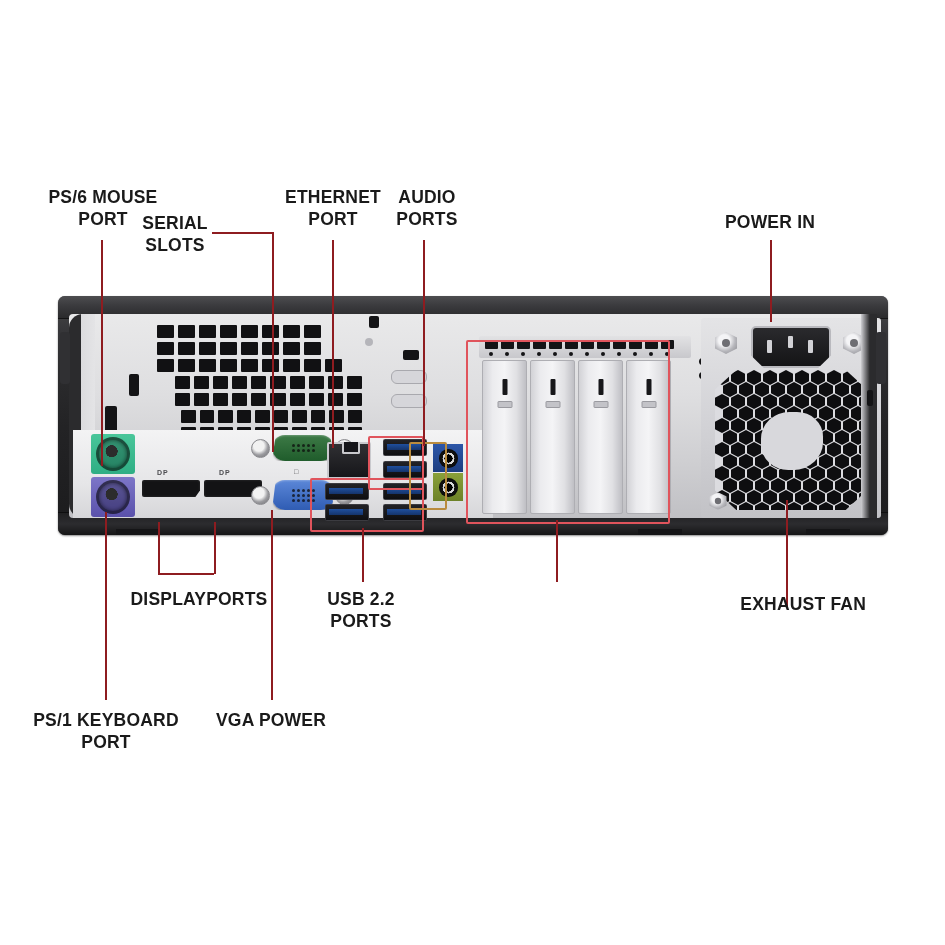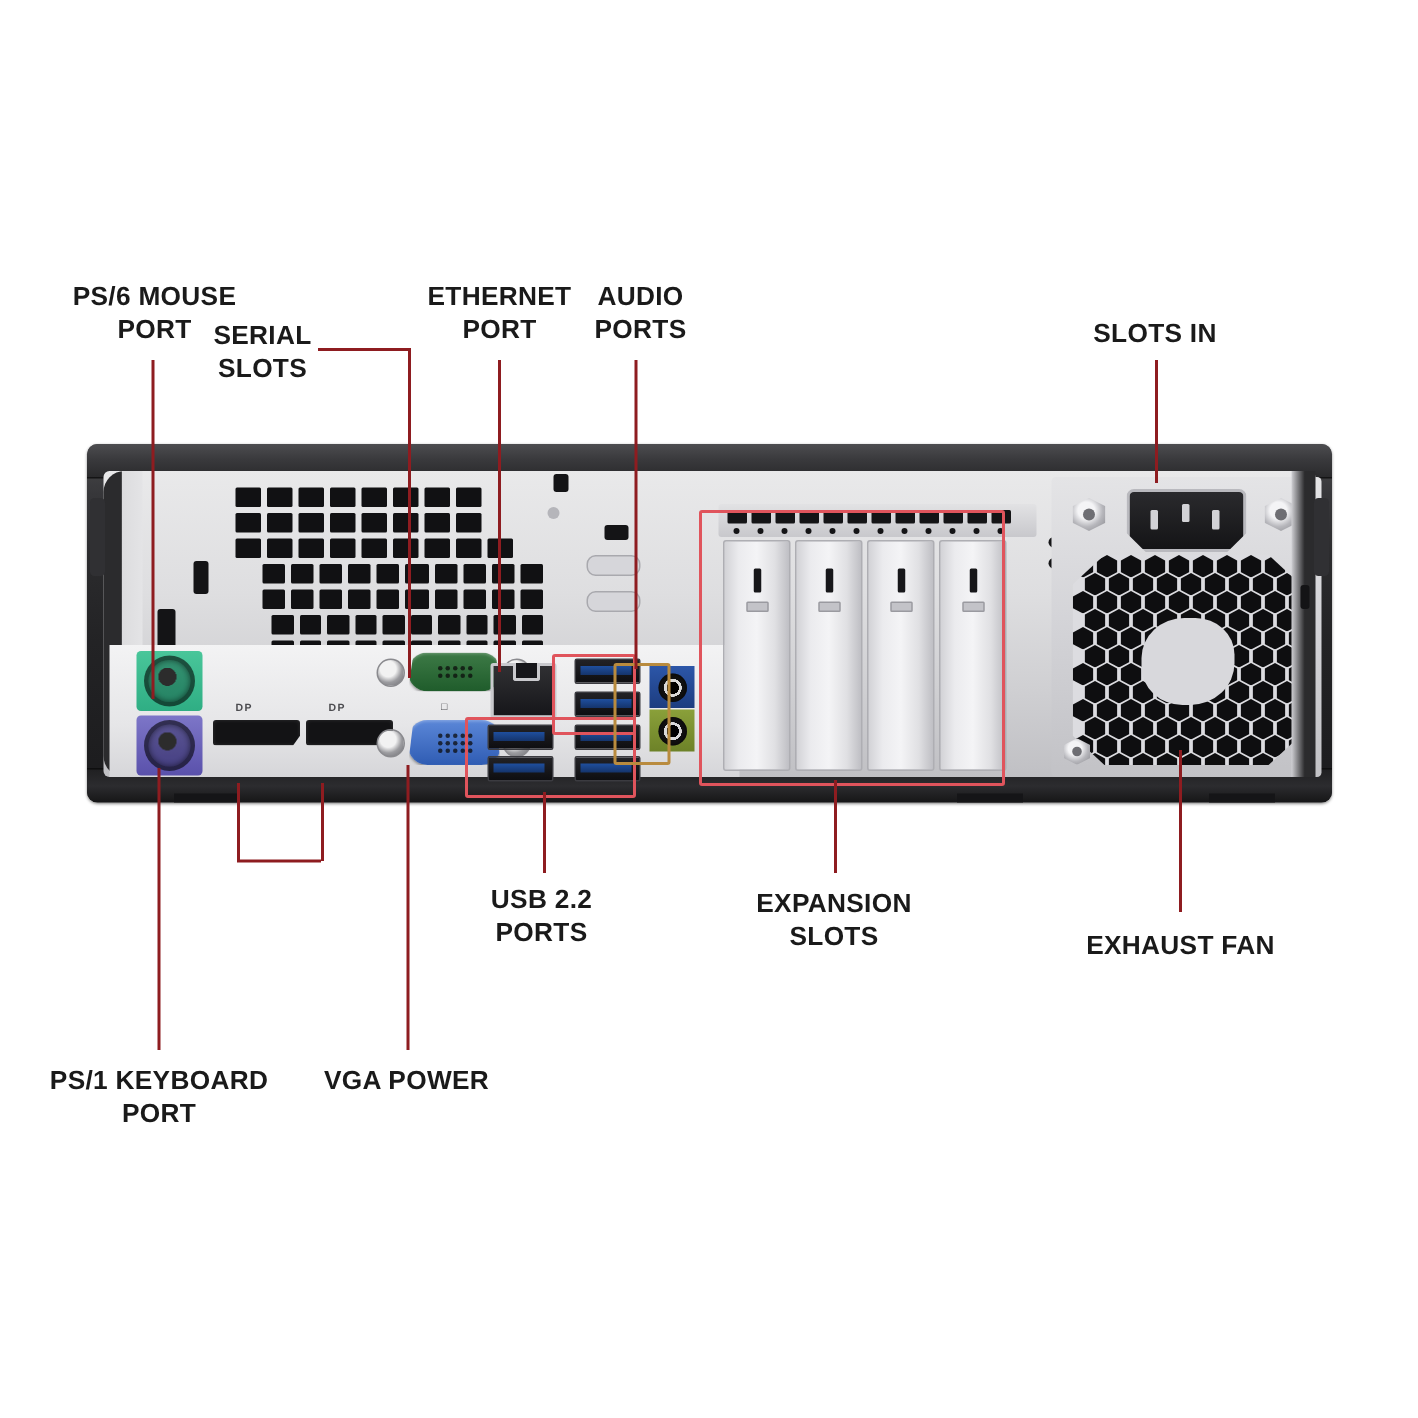--- a/index.html
+++ b/index.html
@@ -658,29 +658,28 @@
 
   <div class="label" style="left:132px;top:212px;width:86px;">SERIAL
 SLOTS</div>
 
   <div class="label" style="left:274px;top:186px;width:118px;">ETHERNET
 PORT</div>
 
   <div class="label" style="left:386px;top:186px;width:82px;">AUDIO
 PORTS</div>
 
-  <div class="label" style="left:700px;top:211px;width:140px;">SLOTS IN</div>
-
+  <div class="label" style="left:700px;top:211px;width:140px;">POWER IN</div>
+
+  <div class="label" style="left:104px;top:588px;width:190px;">DISPLAYPORTS</div>
 
   <div class="label" style="left:310px;top:588px;width:102px;">USB 2.2
 PORTS</div>
 
-  <div class="label" style="left:488px;top:591px;width:136px;">EXPANSION
-SLOTS</div>
-
-  <div class="label" style="left:708px;top:619px;width:158px;">EXHAUST FAN</div>
+
+  <div class="label" style="left:708px;top:593px;width:158px;text-align:right;">EXHAUST FAN</div>
 
   <div class="label" style="left:17px;top:709px;width:178px;">PS/1 KEYBOARD
 PORT</div>
 
   <div class="label" style="left:206px;top:709px;width:130px;">VGA POWER</div>
 
 </div>
 
 </body></html>

